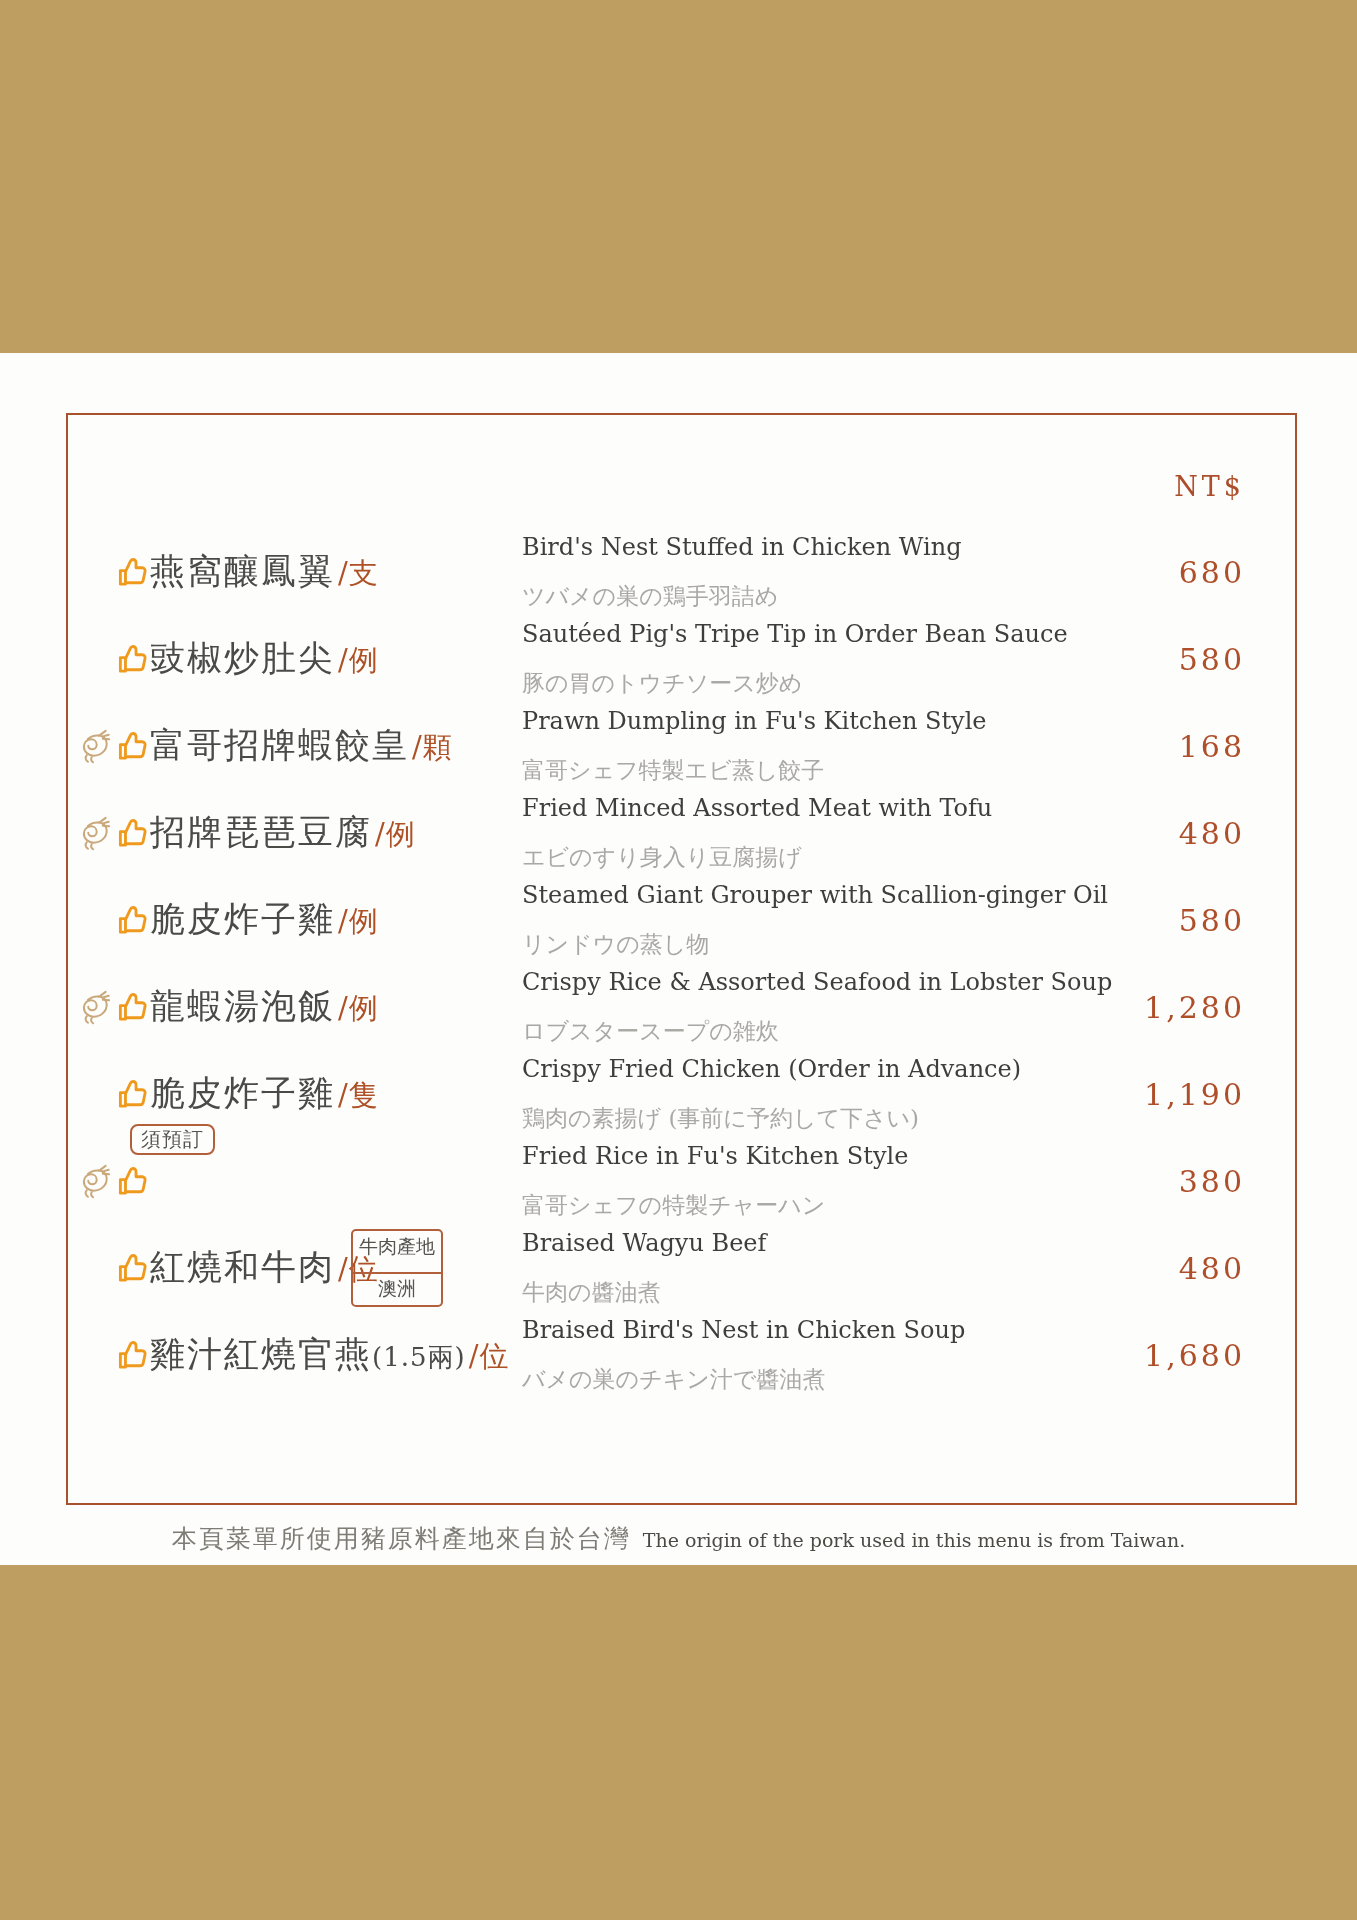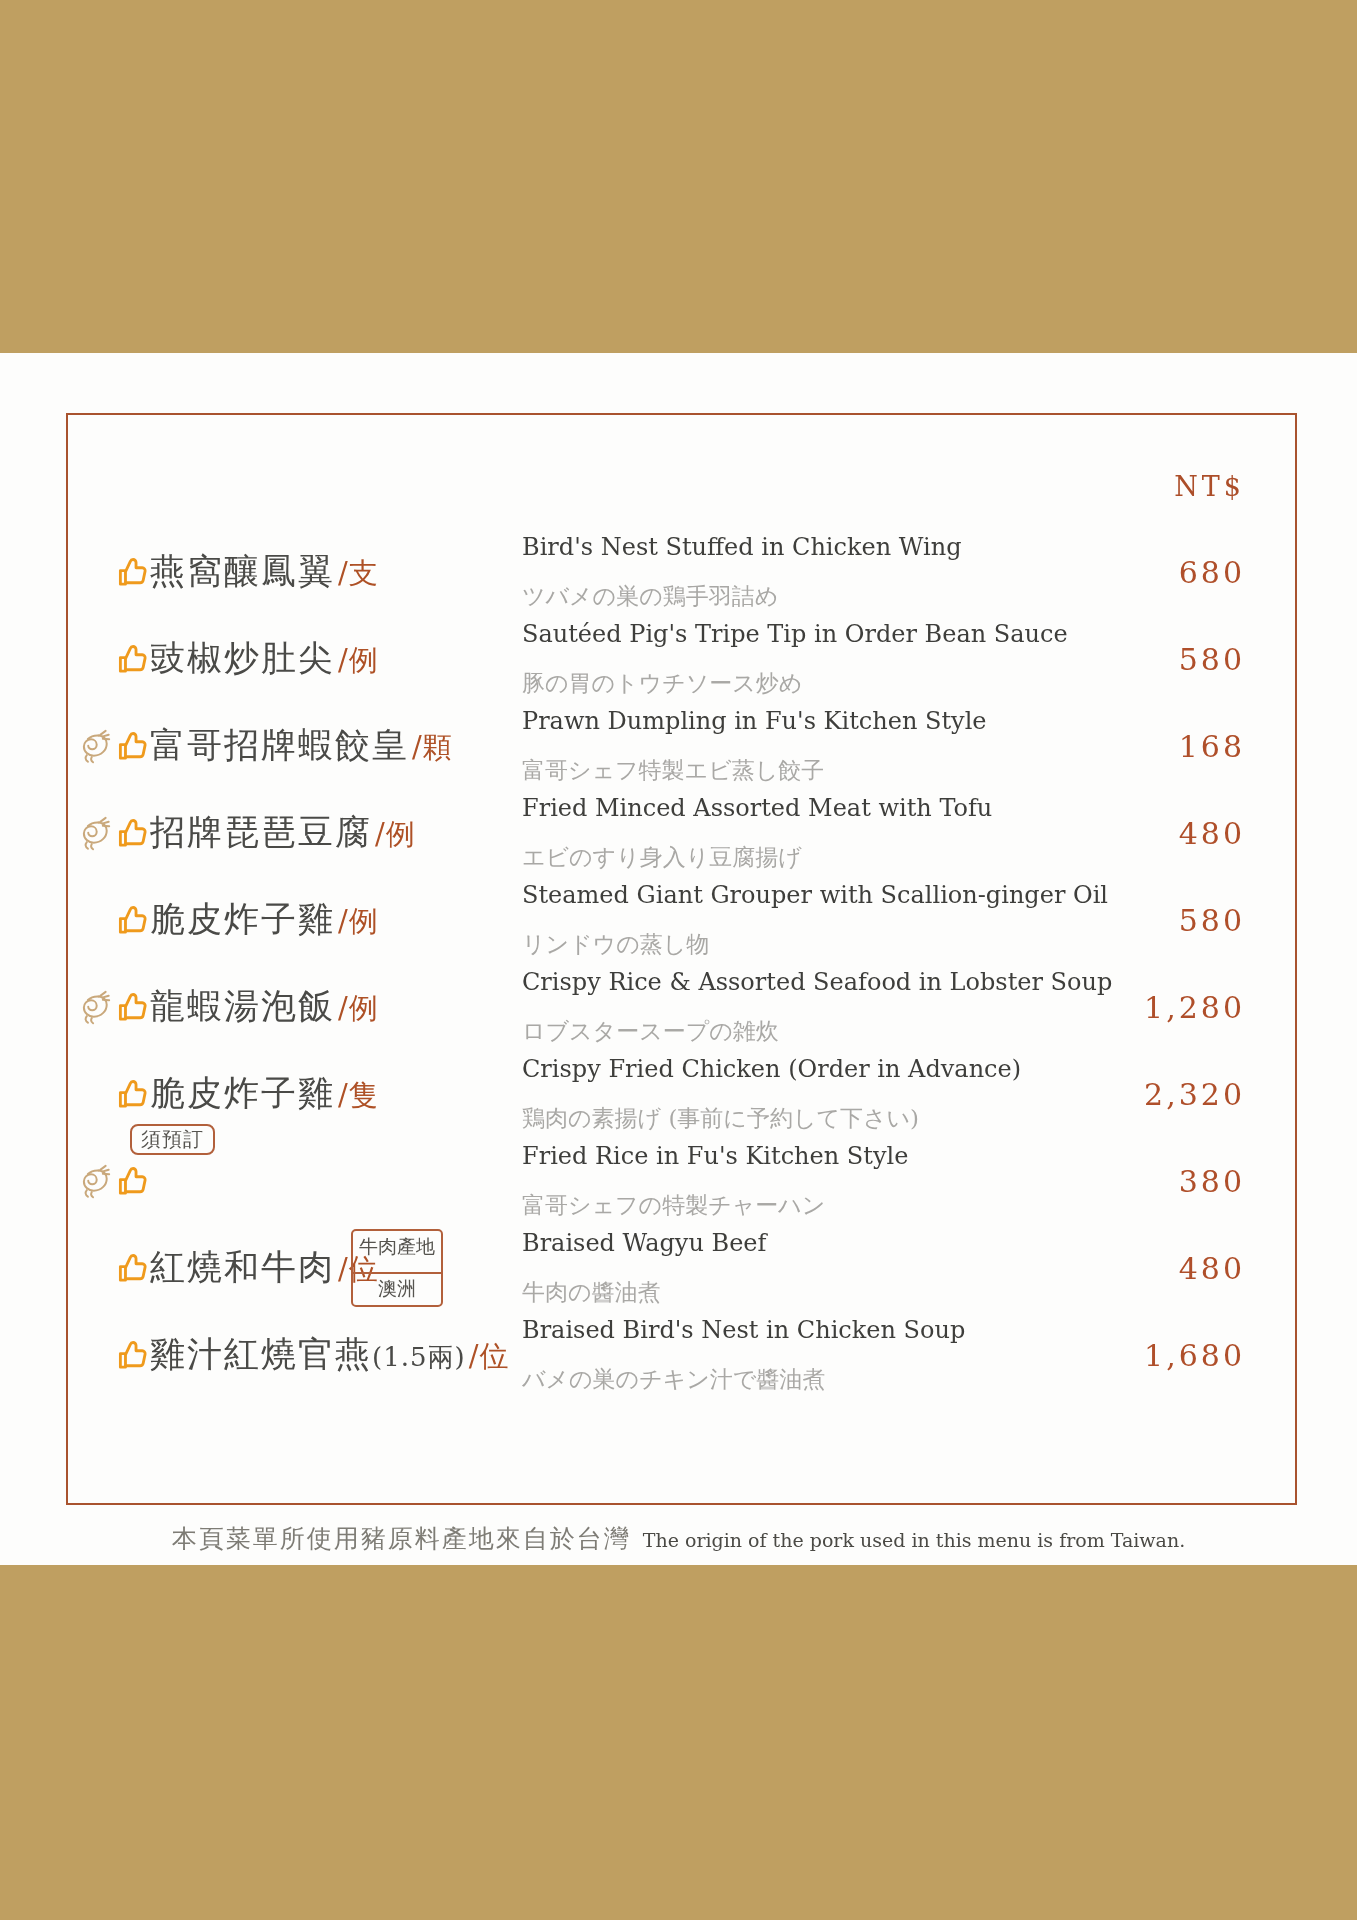--- a/index.html
+++ b/index.html
@@ -172,21 +172,21 @@
     <svg class="thumb" viewBox="0 0 24 24">
           <use href="#def-thumb" stroke="#EF9A1C"></use>
         </svg>
     <div class="name"><span>脆皮炸子雞</span><span class="size"></span><span class="unit">/隻</span></div>
     <div class="badge-reserve"><span>須預訂</span></div>
 
     <div class="desc">
       <div class="en">Crispy Fried Chicken (Order in Advance)</div>
       <div class="ja">鶏肉の素揚げ (事前に予約して下さい)</div>
     </div>
-    <div class="price">2,320</div>
+    <div class="price">1,190</div>
   </div>
 
   <div class="row">
     <svg class="shrimp" viewBox="0 0 34 32">
           <use href="#def-shrimp" stroke="#C9A87B"></use>
         </svg>
     <svg class="thumb" viewBox="0 0 24 24">
           <use href="#def-thumb" stroke="#EF9A1C"></use>
         </svg>
 

